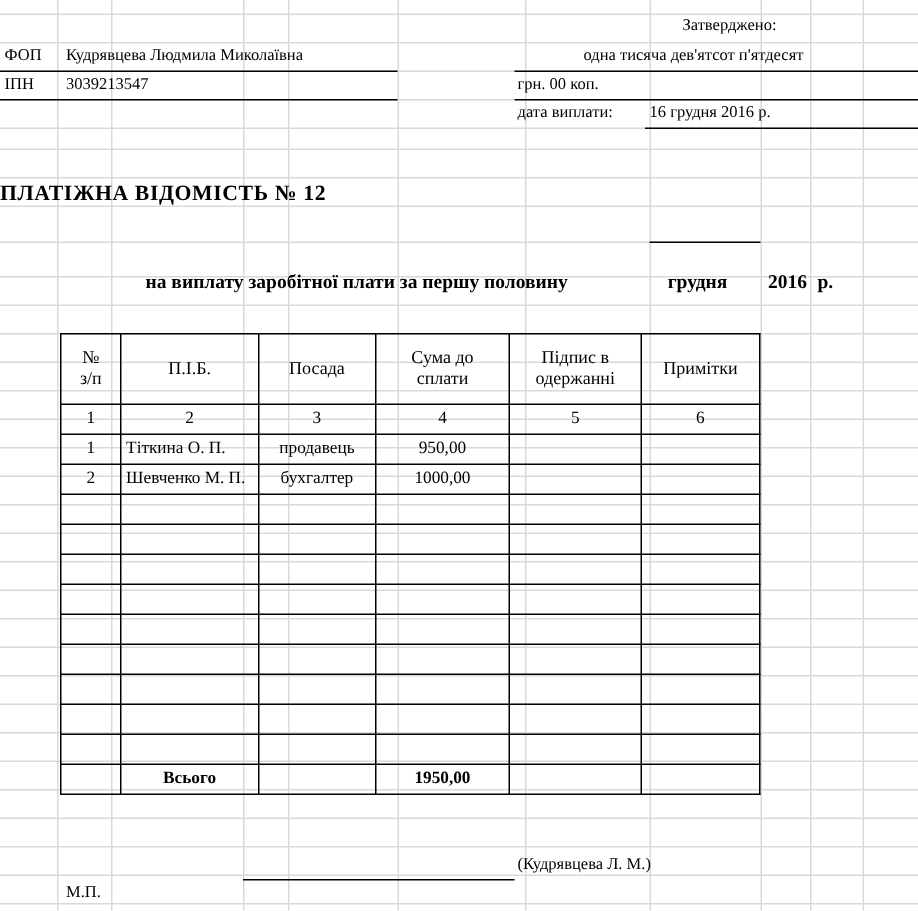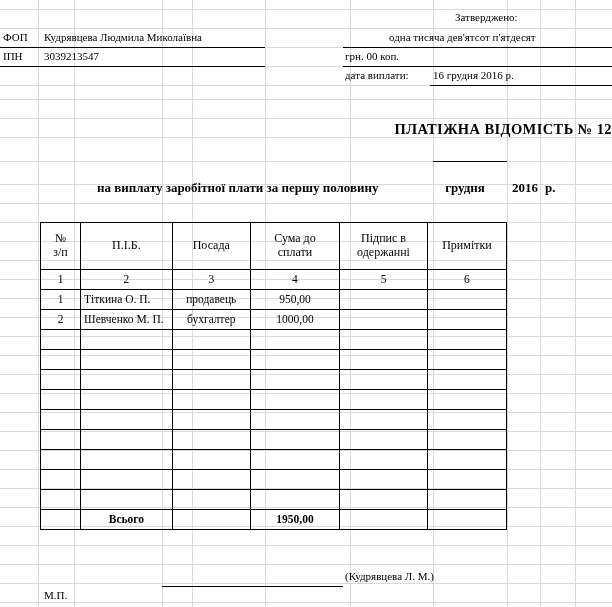--- a/index.html
+++ b/index.html
@@ -96,21 +96,21 @@
   <div class="cell" style="left:345px;top:31px;margin-left:44px;">одна тисяча дев'ятсот п'ятдесят</div>
   <div class="rule" style="left:343px;top:47px;width:269px;"></div>
 
   <div class="cell" style="left:345px;top:50px;">грн. 00 коп.</div>
   <div class="rule" style="left:343px;top:66px;width:269px;"></div>
 
   <div class="cell" style="left:345px;top:69px;">дата виплати:</div>
   <div class="cell" style="left:433px;top:69px;">16 грудня 2016 р.</div>
   <div class="rule" style="left:430px;top:85px;width:182px;"></div>
 
-  <div class="cell title ctr" style="left:0px;top:122px;width:612px;text-align:right;">ПЛАТІЖНА ВІДОМІСТЬ № 12</div>
+  <div class="cell title ctr" style="left:0px;top:122px;width:612px;text-align:left;">ПЛАТІЖНА ВІДОМІСТЬ № 12</div>
 
   <div class="cell subt" style="left:97px;top:145px;">на виплату заробітної плати за першу половину</div>
   <div class="cell subt ctr" style="left:435px;top:145px;width:60px;">грудня</div>
   <div class="rule" style="left:433px;top:161px;width:74px;"></div>
   <div class="cell subt" style="left:512px;top:145px;">2016</div>
   <div class="cell subt" style="left:545px;top:145px;">р.</div>
 
   <table id="tbl">
     <tbody>
       <tr>

